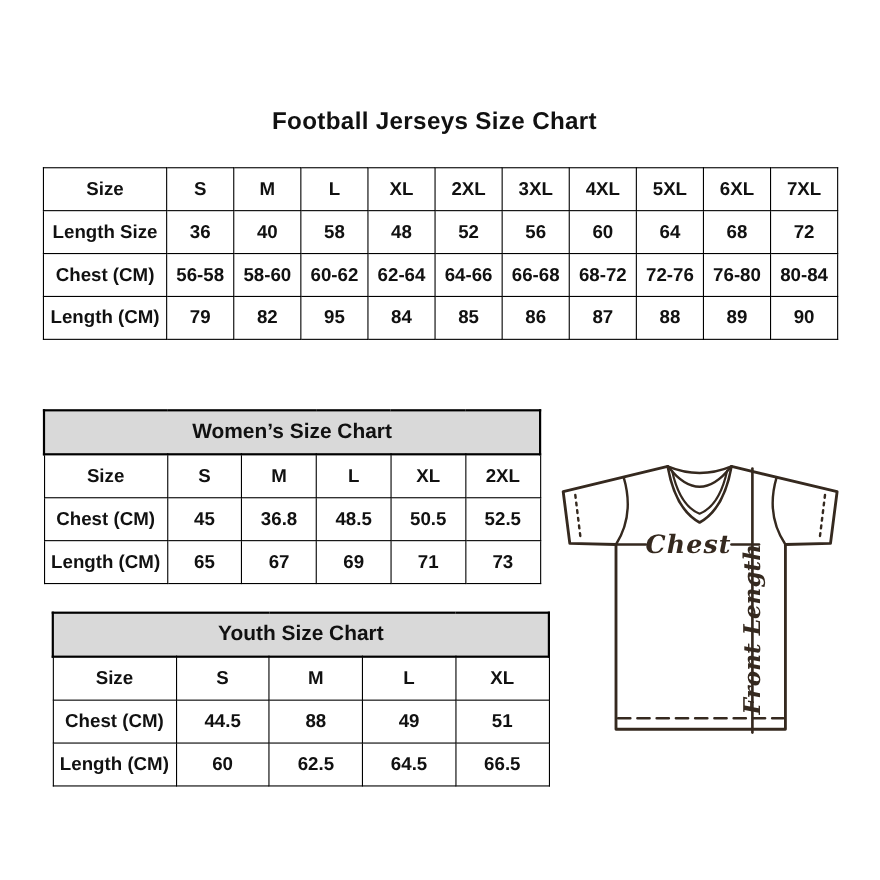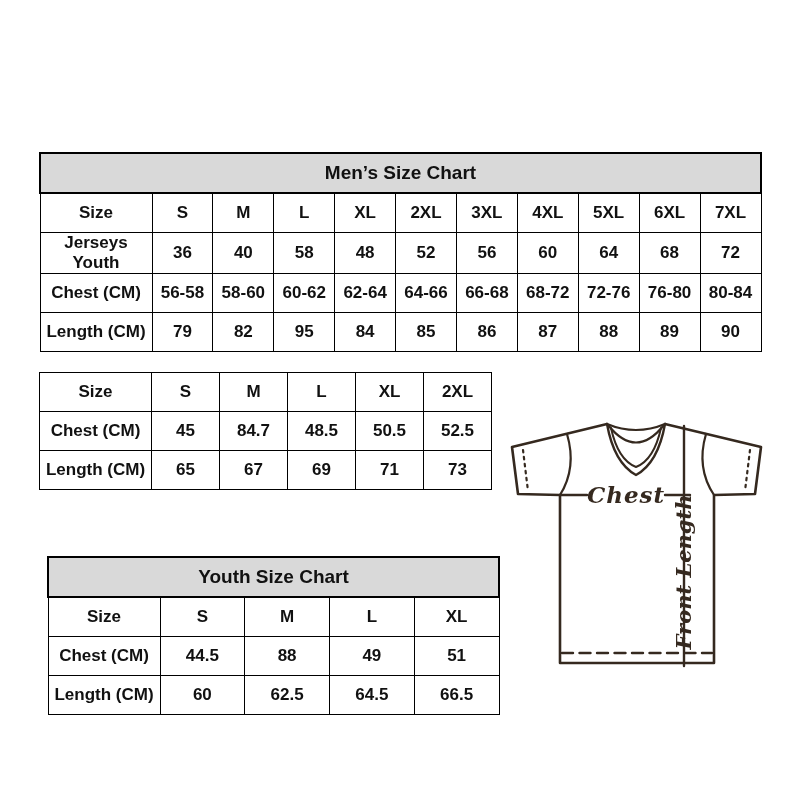--- a/index.html
+++ b/index.html
@@ -26,45 +26,43 @@
 
   .jersey{position:absolute;left:498px;top:408px;width:278px;height:264px;}
   .jersey text{font-family:"DejaVu Serif","Liberation Serif",serif;
                font-style:italic;font-weight:bold;fill:#35291f;stroke:none;}
 </style>
 </head>
 <body>
 
 <div class="page">
 
+  <h1 class="title">Football Jerseys Size Chart</h1>
 
   <table class="size-table men">
     <colgroup>
         <col class="label-col">
         <col span="10">
       </colgroup>
     <tbody>
-      <tr>
-        <th class="band" colspan="11">Men’s Size Chart</th>
-      </tr>
       <tr>
         <th>Size</th>
         <th>S</th>
         <th>M</th>
         <th>L</th>
         <th>XL</th>
         <th>2XL</th>
         <th>3XL</th>
         <th>4XL</th>
         <th>5XL</th>
         <th>6XL</th>
         <th>7XL</th>
       </tr>
       <tr>
-        <th>Jerseys Youth</th>
+        <th>Length Size</th>
         <td>36</td>
         <td>40</td>
         <td>58</td>
         <td>48</td>
         <td>52</td>
         <td>56</td>
         <td>60</td>
         <td>64</td>
         <td>68</td>
         <td>72</td>
@@ -98,31 +96,34 @@
     </tbody>
   </table>
 
   <table class="size-table women">
     <colgroup>
         <col class="label-col">
         <col span="5">
       </colgroup>
     <tbody>
       <tr>
+        <th class="band" colspan="6">Women’s Size Chart</th>
+      </tr>
+      <tr>
         <th>Size</th>
         <th>S</th>
         <th>M</th>
         <th>L</th>
         <th>XL</th>
         <th>2XL</th>
       </tr>
       <tr>
         <th>Chest (CM)</th>
         <td>45</td>
-        <td>84.7</td>
+        <td>36.8</td>
         <td>48.5</td>
         <td>50.5</td>
         <td>52.5</td>
       </tr>
       <tr>
         <th>Length (CM)</th>
         <td>65</td>
         <td>67</td>
         <td>69</td>
         <td>71</td>

